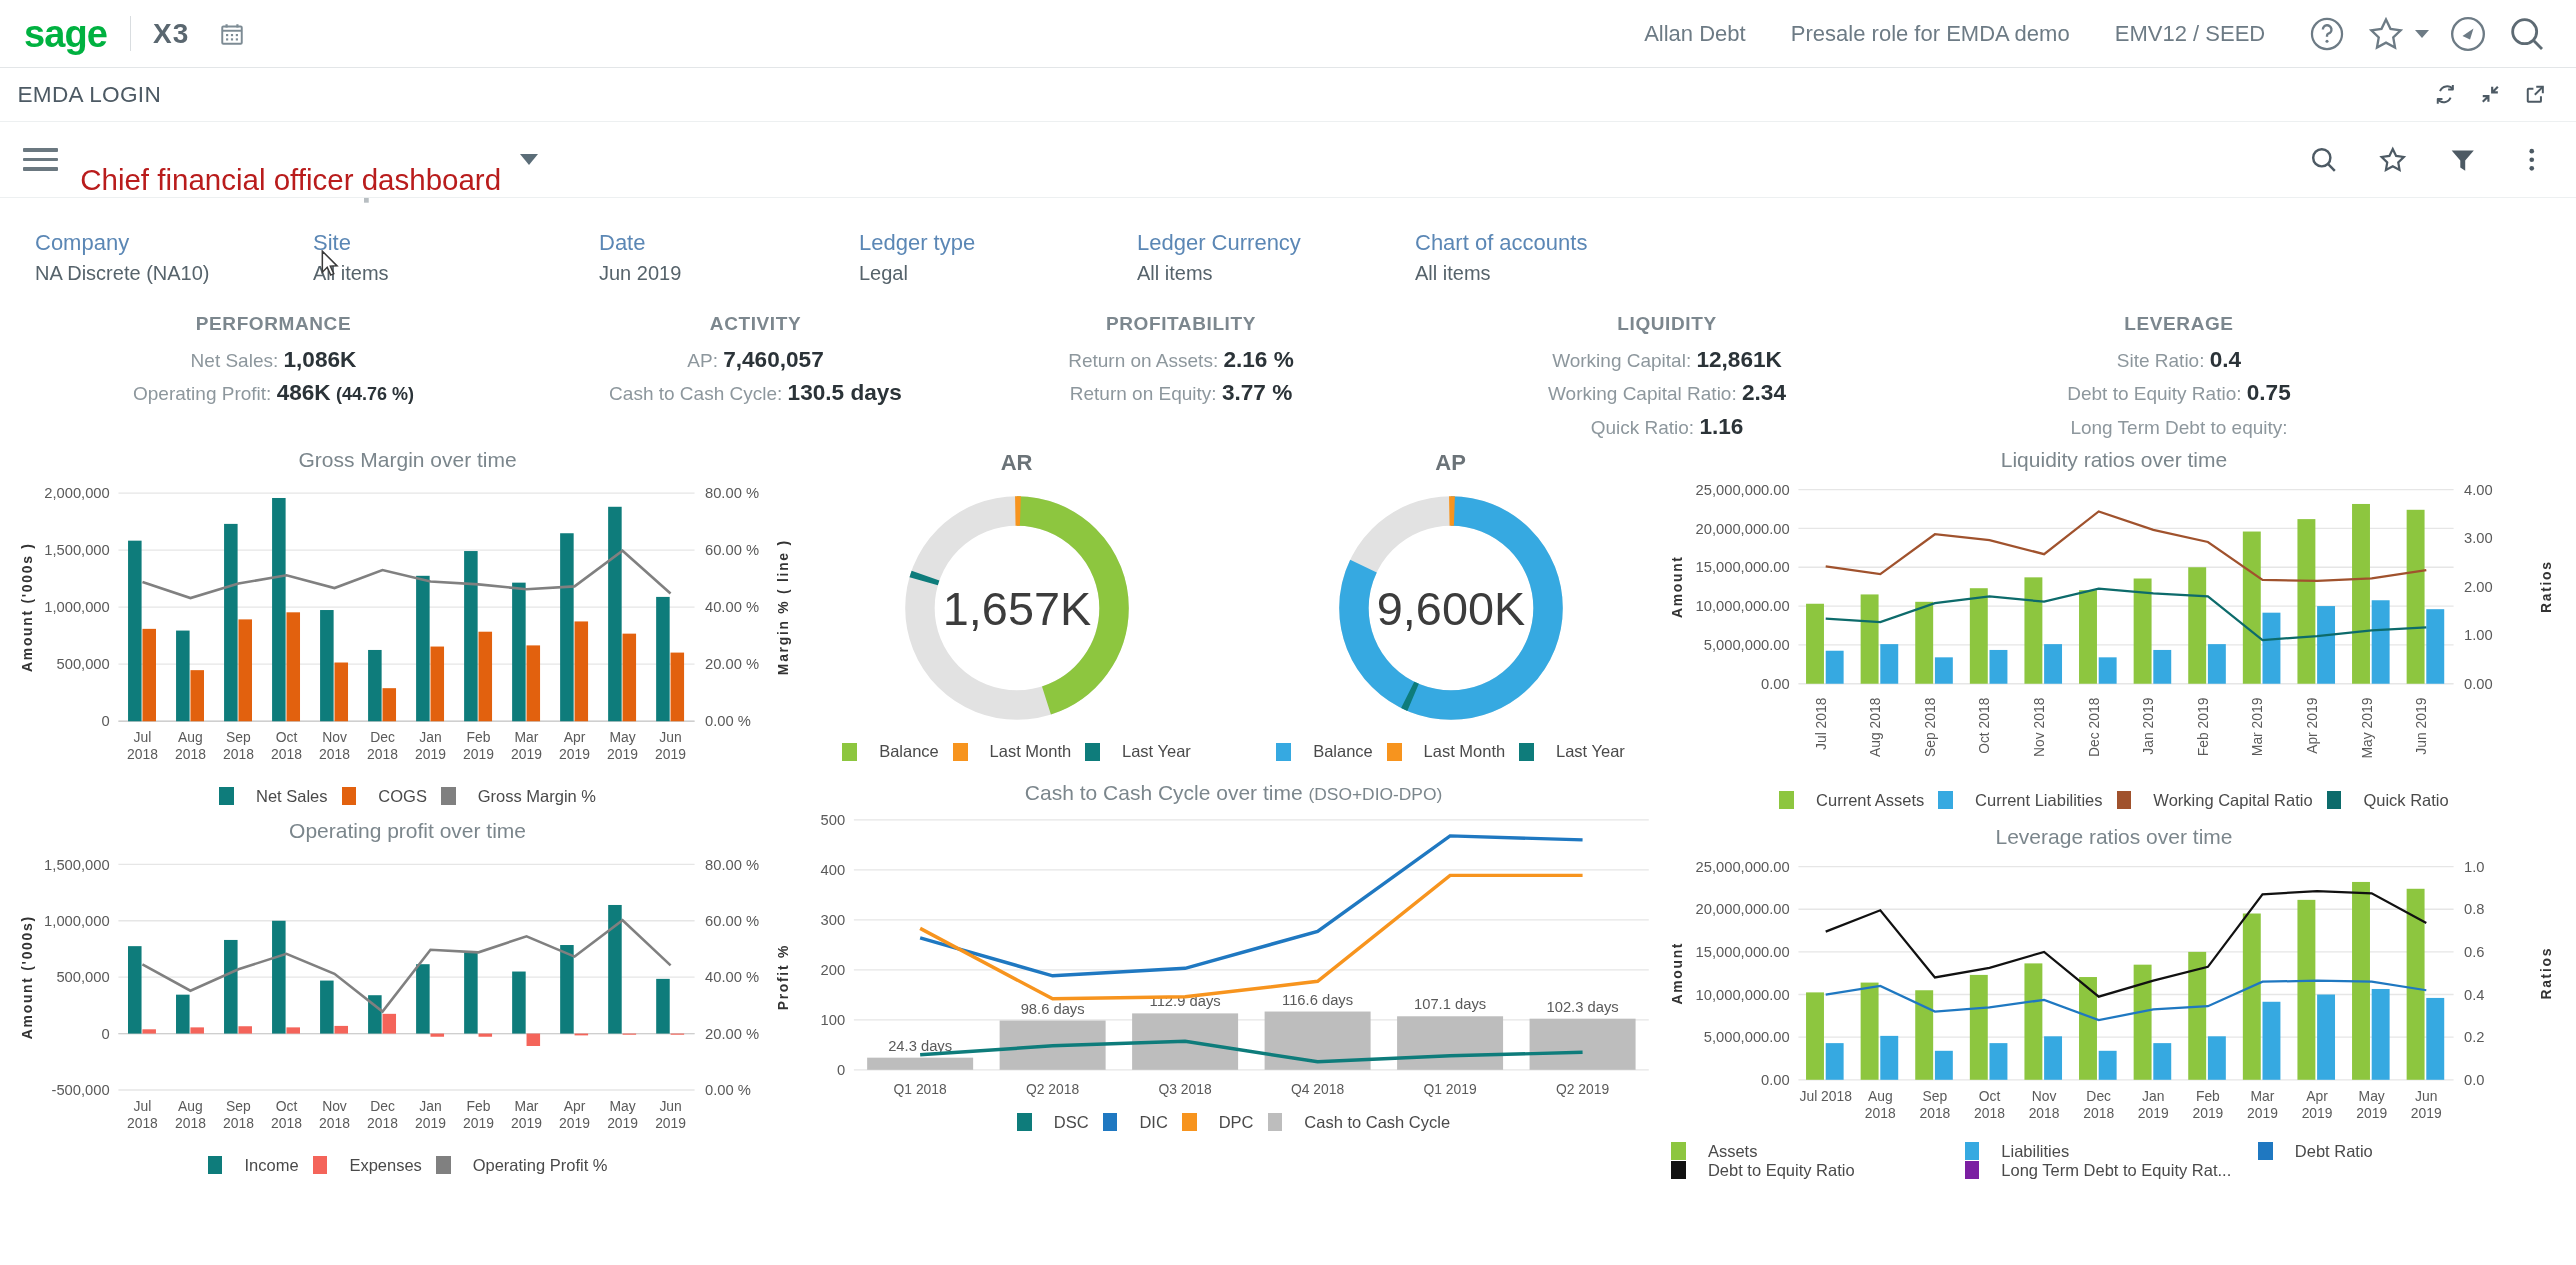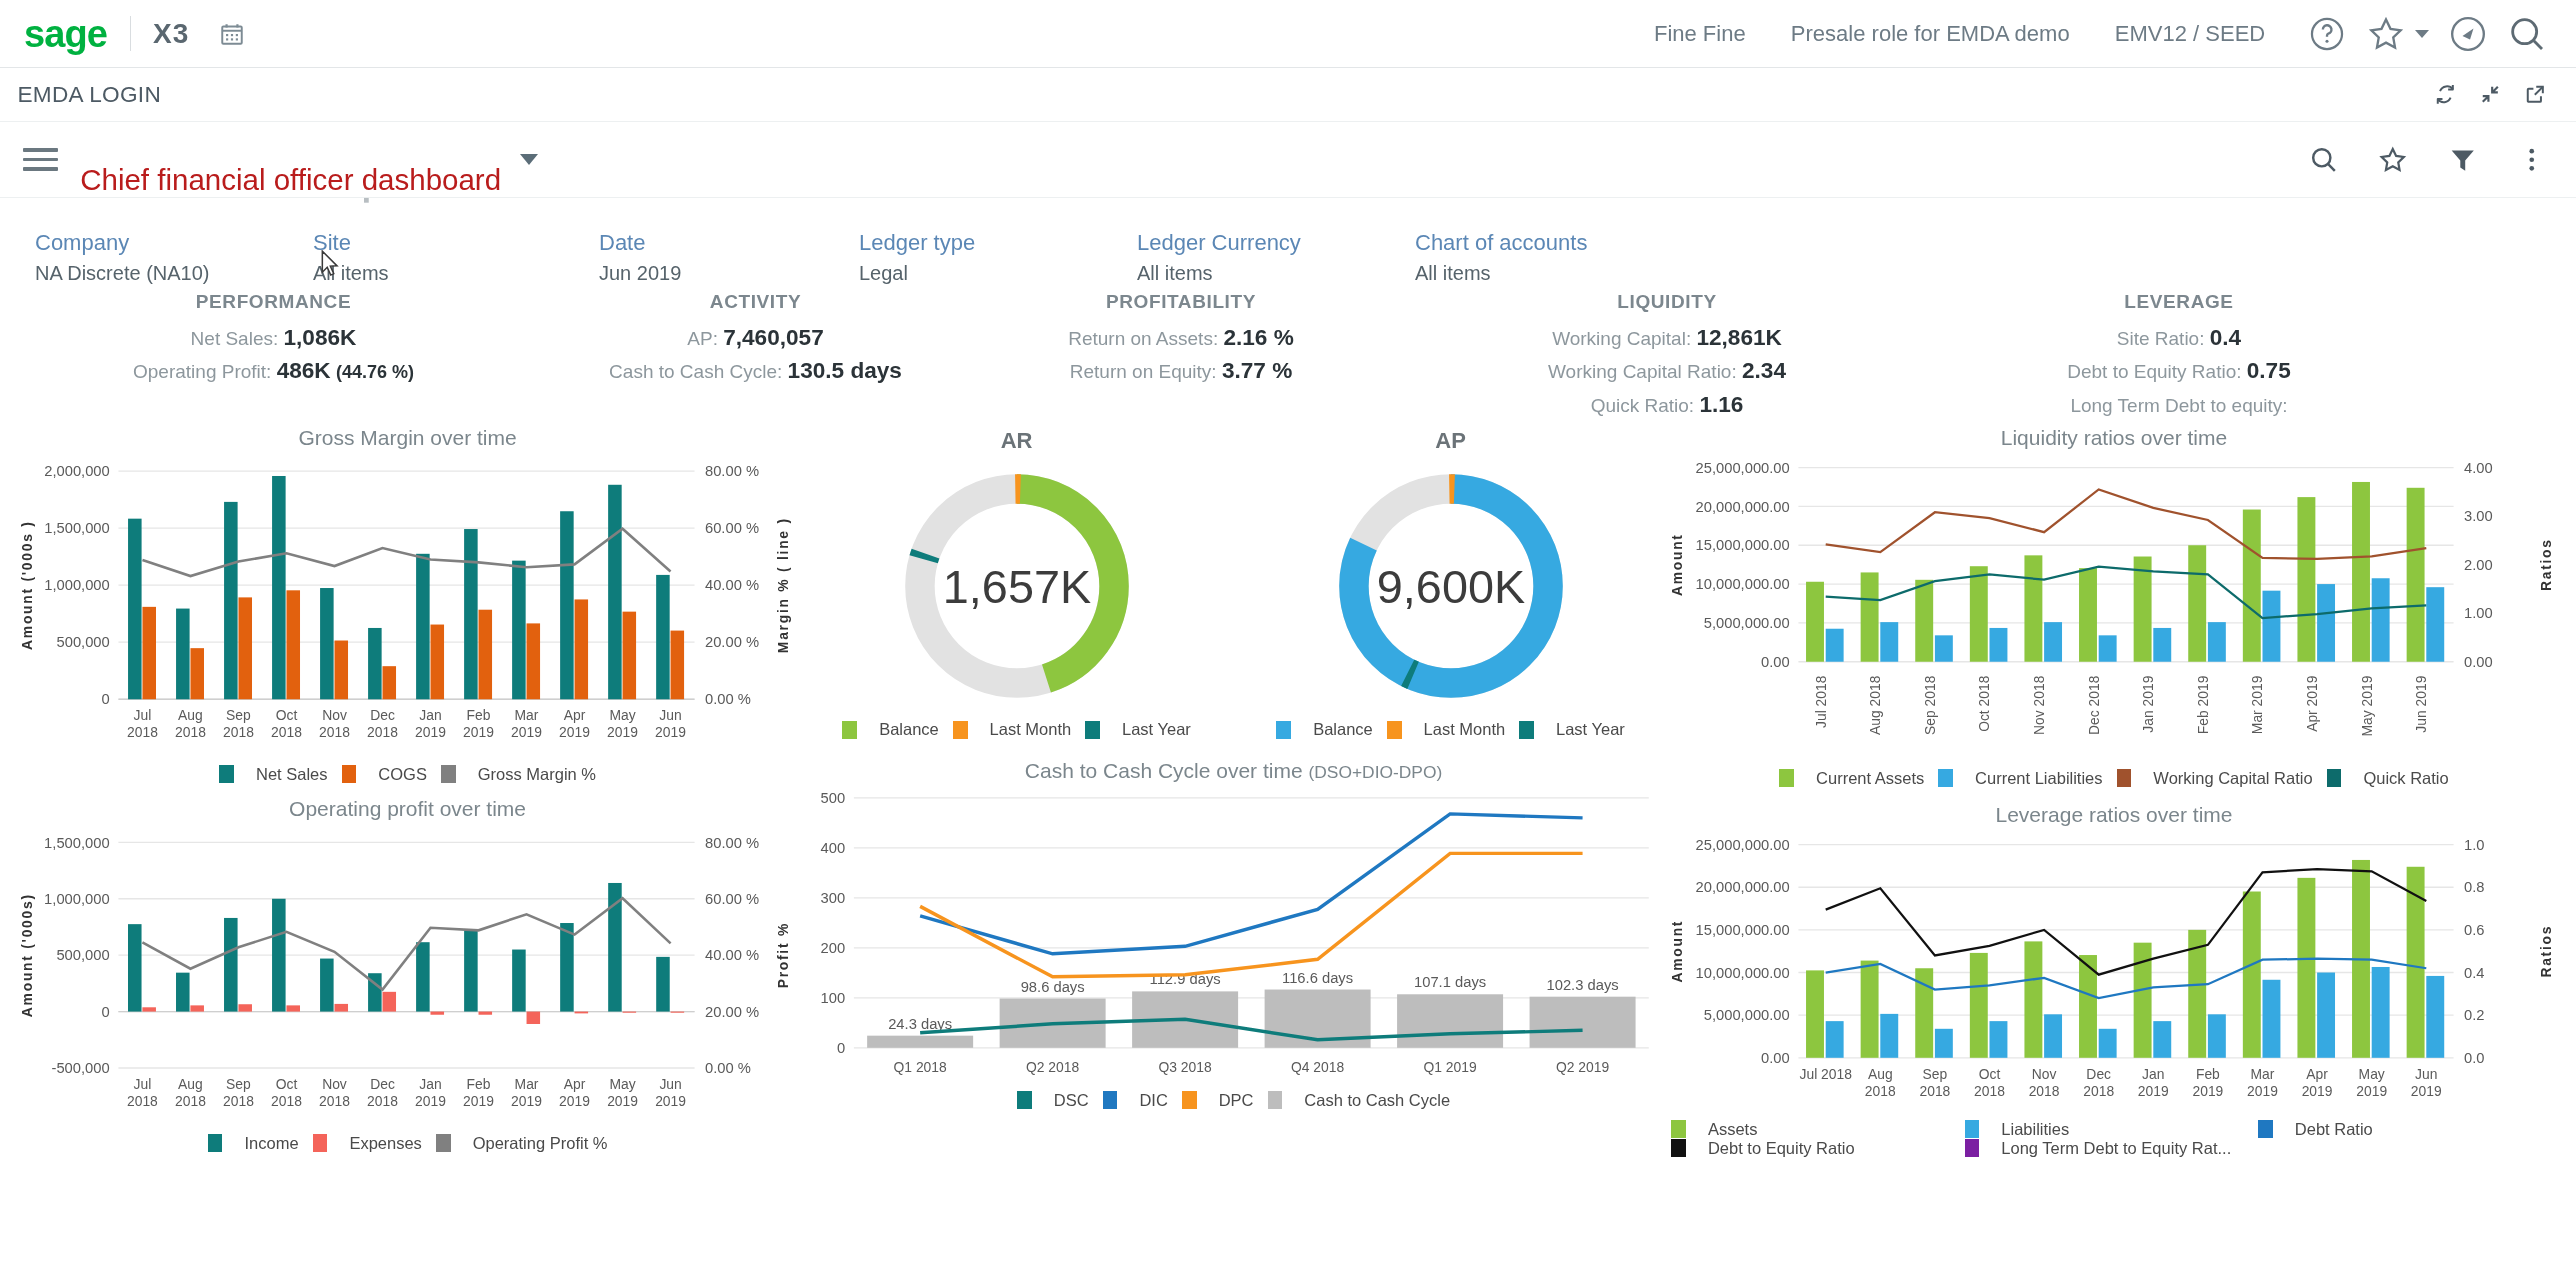--- a/index.html
+++ b/index.html
@@ -43,21 +43,21 @@
   
   .filters { display:flex; padding:17.4px 0 3.5px 35px; position:relative; }
   .fgroup { display:flex;margin-top:15px; }
   .filter { margin-right:0; }
   .f-label { font-size:22px; color:#5b87b5; margin-bottom:6px; }
   .f-value { font-size:20px; color:#56636b; }
   .cursor-arrow { position:absolute; left:321px; top:52px; width:19px;height:28px;}
   .dots { position:absolute; left:363px; top:-8.7px; font-size:19px; color:#b8bec2;}
 
   
-  .kpis { display:flex; margin-top:2px; }
+  .kpis { display:flex; margin-top:24px; }
   .kpi { text-align:center; }
   .kpi h4 { font-size:19px; color:#7c878e; letter-spacing:0.6px; font-weight:bold;
             margin-bottom:7.8px; }
   .kpi p { font-size:19px; color:#8d979d; line-height:1.48; }
   .kpi p b { color:#2b3338; font-size:22.6px; font-weight:bold; }
   .kpi p .pct { color:#2b3338; font-size:18px; font-weight:bold; }
 
   
   .grid { display:flex; padding:0 15.6px; }
   .col { }
@@ -97,21 +97,21 @@
           <rect x="11" y="12" width="2" height="2"></rect>
         <rect x="15.5" y="12" width="2" height="2"></rect>
           <rect x="6.5" y="16" width="2" height="2"></rect>
         <rect x="11" y="16" width="2" height="2"></rect>
           <rect x="15.5" y="16" width="2" height="2"></rect>
       </g>
     </svg>
   </span>
 
   <div class="top-right">
-    <div class="top-link">Fine Fine</div>
+    <div class="top-link">Allan Debt</div>
     <div class="top-link">Presale role for EMDA demo</div>
     <div class="top-link">EMV12 / SEED</div>
     <span class="top-icon">
       <svg width="38" height="38" viewBox="0 0 24 24" fill="none" stroke="#6d7b85" stroke-width="1.4">
         <circle cx="12" cy="12" r="9.5"></circle>
         <path d="M9.4 9.2a2.7 2.7 0 1 1 3.4 2.6c-.6.2-.8.7-.8 1.3v.6" stroke-width="1.5"></path>
         <circle cx="12" cy="16.6" r="0.95" fill="#6d7b85" stroke="none"></circle>
       </svg>
     </span>
     <span class="top-icon">

